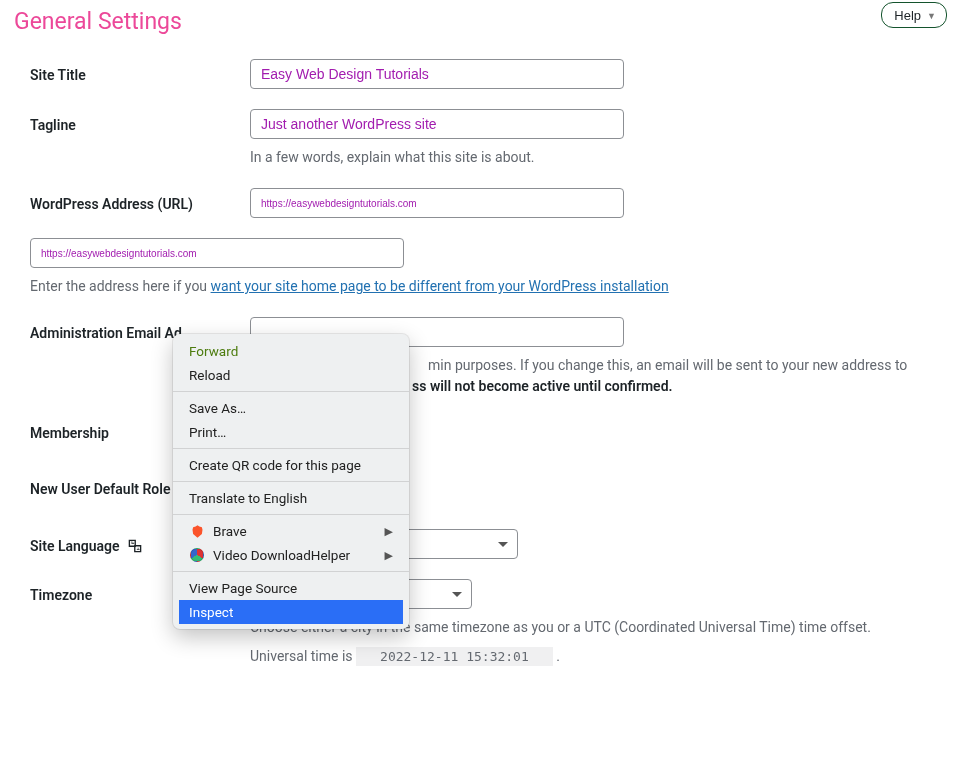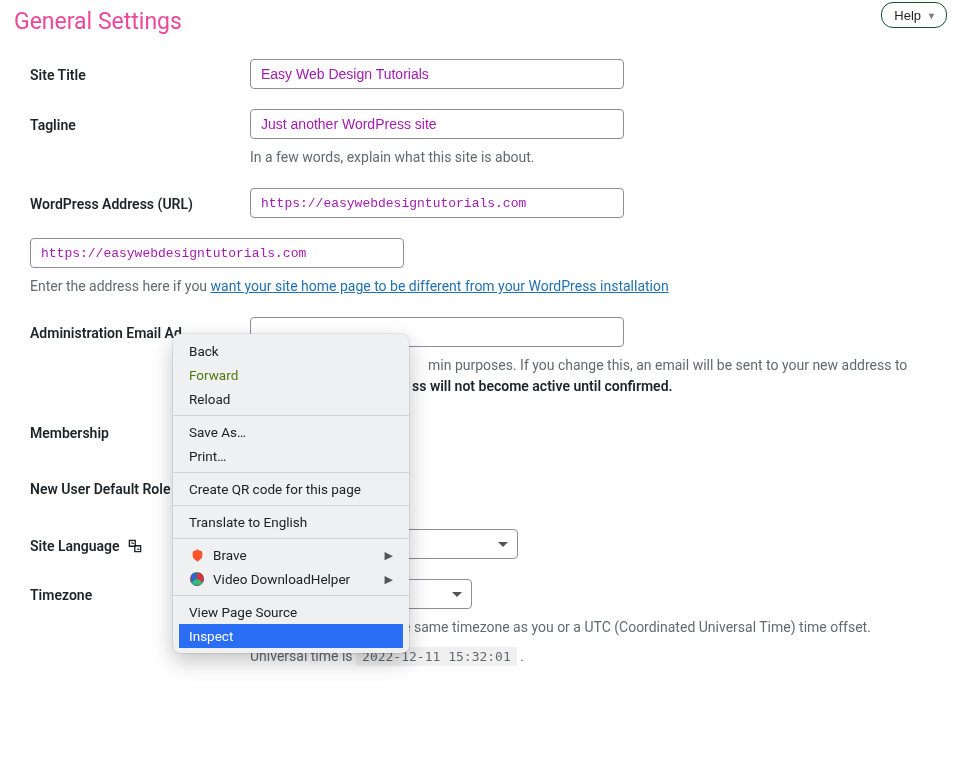--- a/index.html
+++ b/index.html
@@ -64,21 +64,21 @@
   .text-input {
     width: 374px;
     padding: 6px 10px;
     font-size: 14px;
     border: 1px solid #8c8f94;
     border-radius: 4px;
     background: #fff;
     color: #a21caf;
     height: 30px;
   }
-  .text-input.mono { font-family: Liberation Mono, monospace; font-size: 13px; }
+  .text-input.mono { font-family: Liberation Sans, sans-serif; font-size: 10px; }
   .description {
     color: #646970;
     font-size: 14px;
     margin: 8px 0 0 0;
     line-height: 1.5;
   }
   .description a {
     color: #2271b1;
     text-decoration: underline;
   }
@@ -106,21 +106,21 @@
     top: 13px;
     width: 0; height: 0;
     border-left: 5px solid transparent;
     border-right: 5px solid transparent;
     border-top: 5px solid #555;
     pointer-events: none;
   }
   .select.lang { width: 268px; }
   code.timecode {
     background: #f0f0f1;
-    padding: 2px 6px;
+    padding: 2px 24px;
     font-family: ui-monospace, SFMono-Regular, Menlo, monospace;
     font-size: 13px;
   }
   .lang-icon {
     display: inline-flex;
     align-items: center;
     justify-content: center;
     width: 18px;
     height: 18px;
   }
@@ -274,23 +274,20 @@
       <p class="description">Choose either a city in the same timezone as you or a UTC (Coordinated Universal Time) time offset.</p>
       <p class="description">
         <span>Universal time is </span><code class="timecode">2022-12-11 15:32:01</code><span> .</span>
       </p>
     </div>
   </div>
 
 </div>
 
 <div class="ctx">
-  <div class="item">
-      <span class="left">Back</span>
-    </div>
   <div class="item disabled">
       <span class="left">Forward</span>
     </div>
   <div class="item">
       <span class="left">Reload</span>
     </div>
   <hr>
   <div class="item">
       <span class="left">Save As…</span>
     </div>

